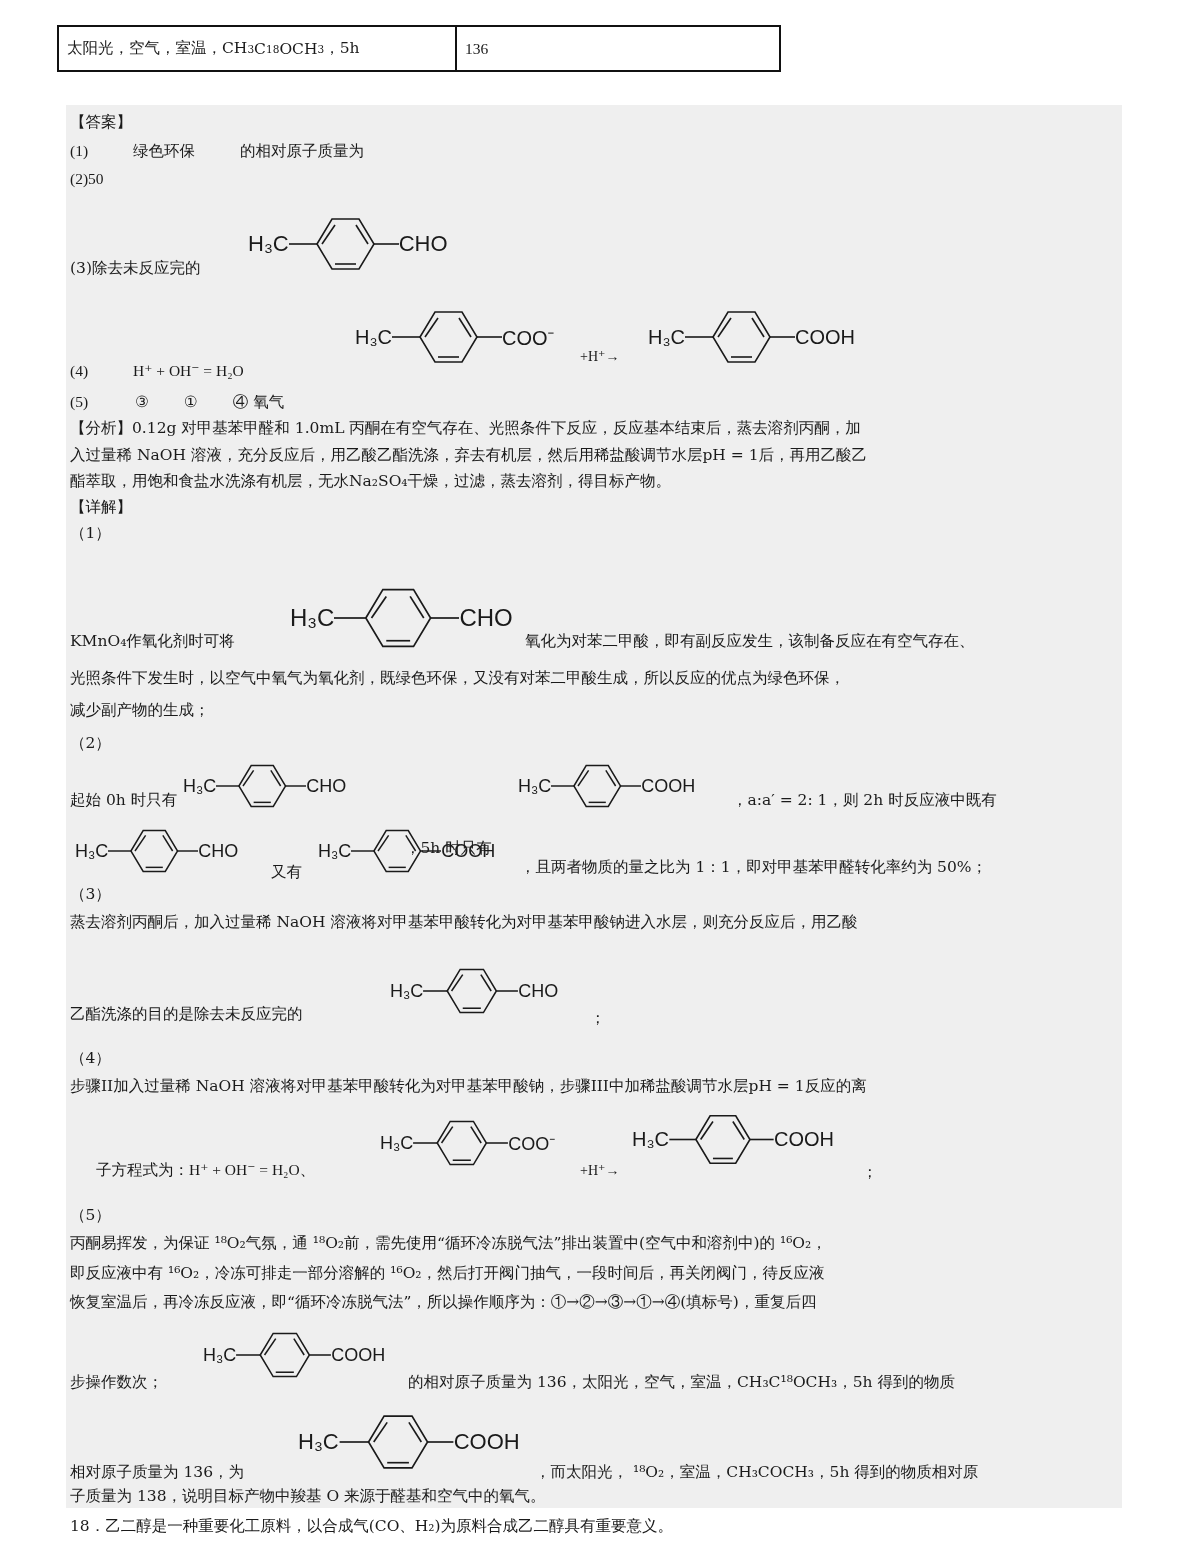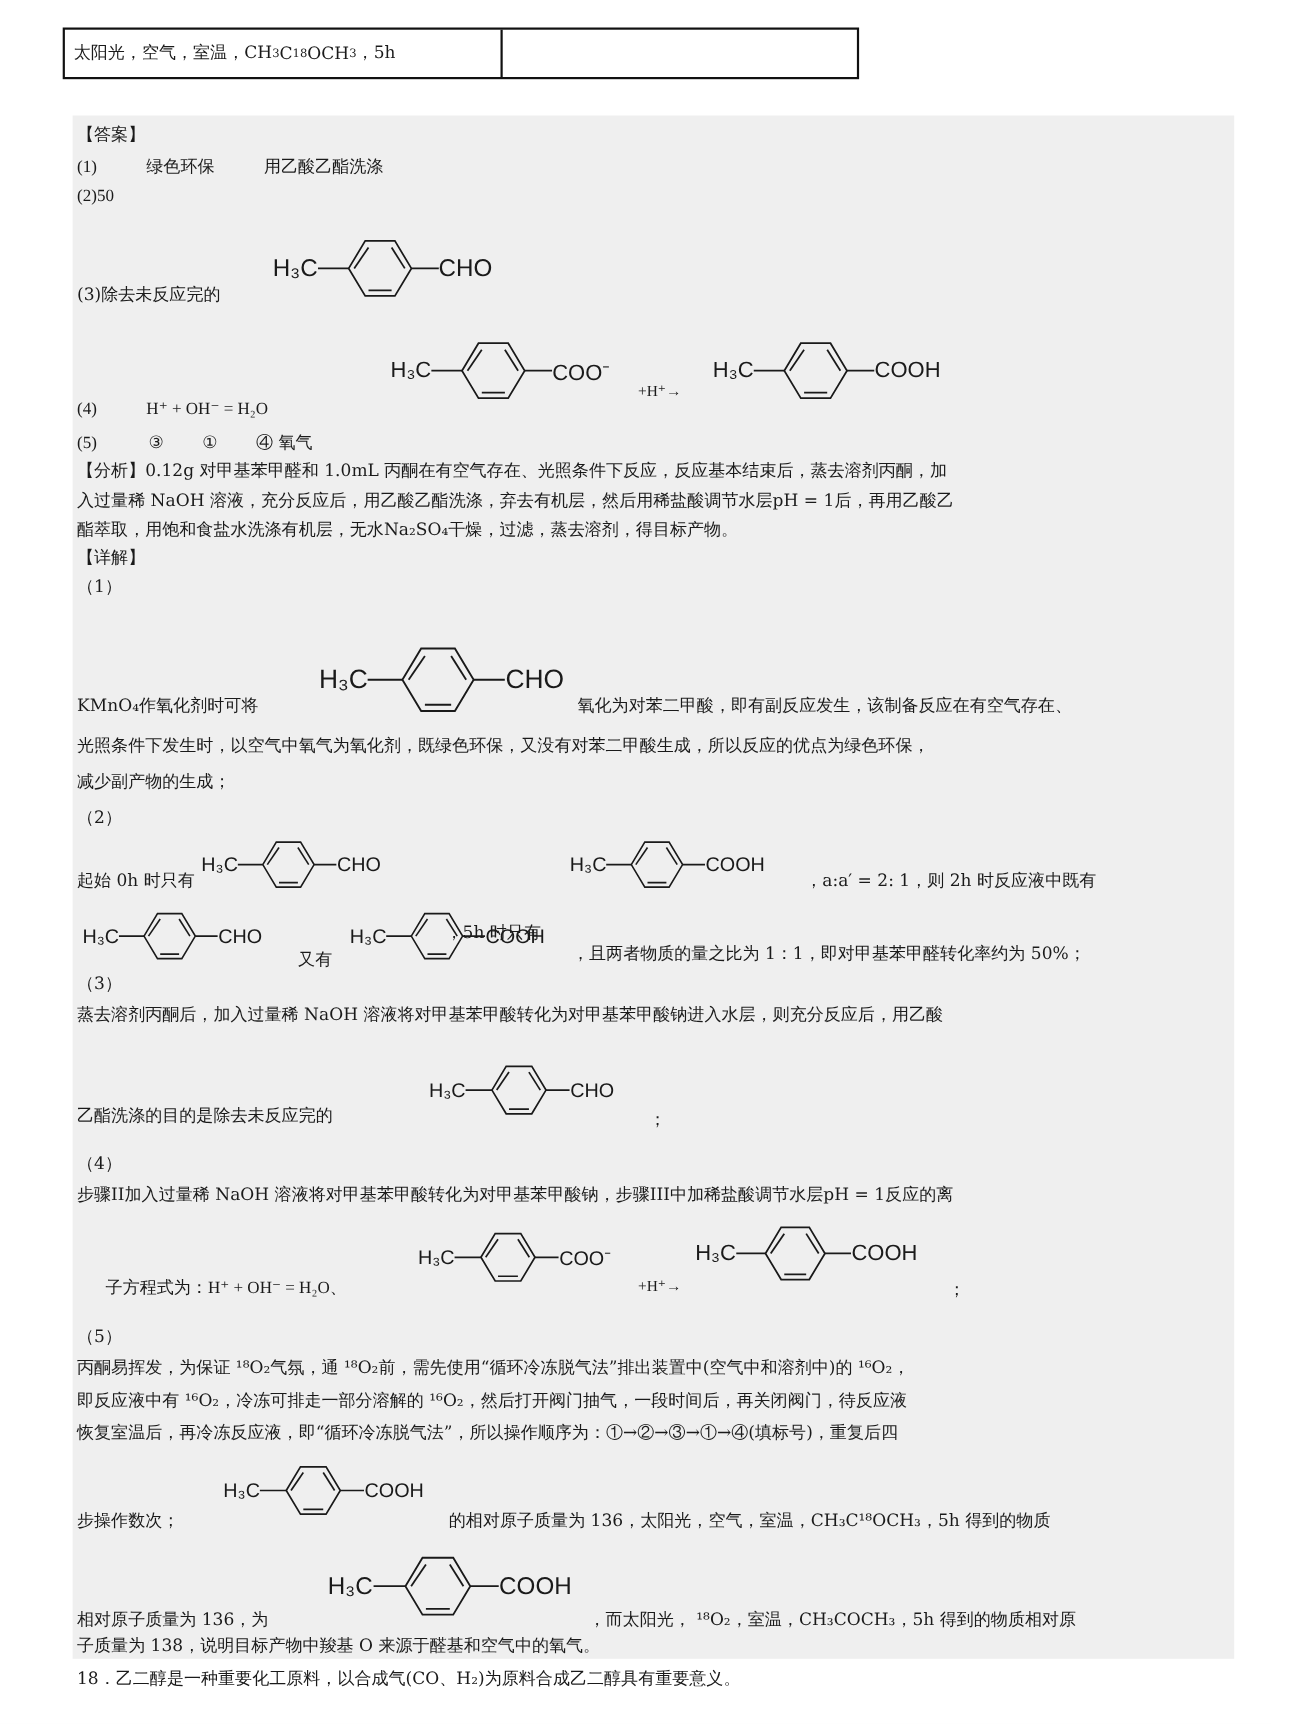--- a/index.html
+++ b/index.html
@@ -33,29 +33,30 @@
 <div class="tbl">
   <div class="c1">
     <span>太阳光，空气，室温，CH</span>
       <sub>3</sub>
       <span>C</span>
       <sup>18</sup>
       <span>OCH</span>
       <sub>3</sub>
       <span>，5h</span>
   </div>
+  <div class="c2 serif">136</div>
 </div>
 
 <div class="shade"></div>
 
 <div class="line" style="top:112px;">【答案】</div>
 <div class="line" style="top:141px;">
   <span class="serif">(1)</span>
   <span style="margin-left:40px">绿色环保</span>
-  <span style="margin-left:40px">用乙酸乙酯洗涤</span>
+  <span style="margin-left:40px">的相对原子质量为</span>
 </div>
 <div class="line serif" style="top:170px;">(2)50</div>
 <div class="line" style="top:258px;">(3)除去未反应完的</div>
 
 <div class="mol" style="left:248px;top:215px;">
   <span class="lbl" style="font-size:22px">H₃C</span>
   <svg width="110" height="58" viewBox="0 0 110 58">
     <g stroke="#1a1a1a" stroke-width="1.6" fill="none">
       <line x1="0" y1="29" x2="28" y2="29"></line>
       <polygon points="28,29 43,4 70,4 85,29 70,54 43,54"></polygon>

